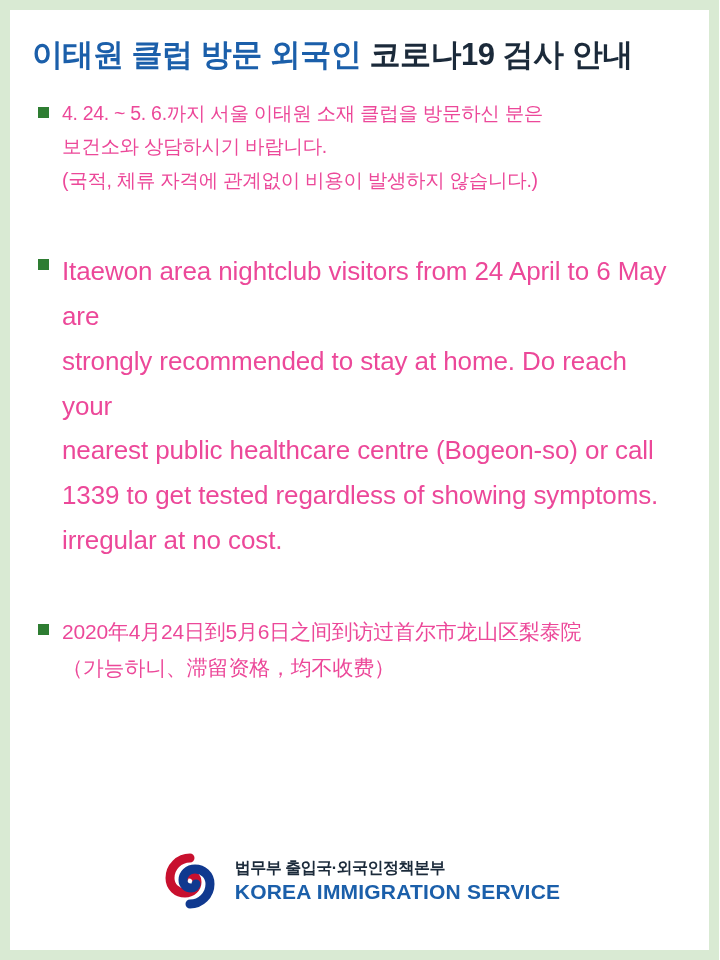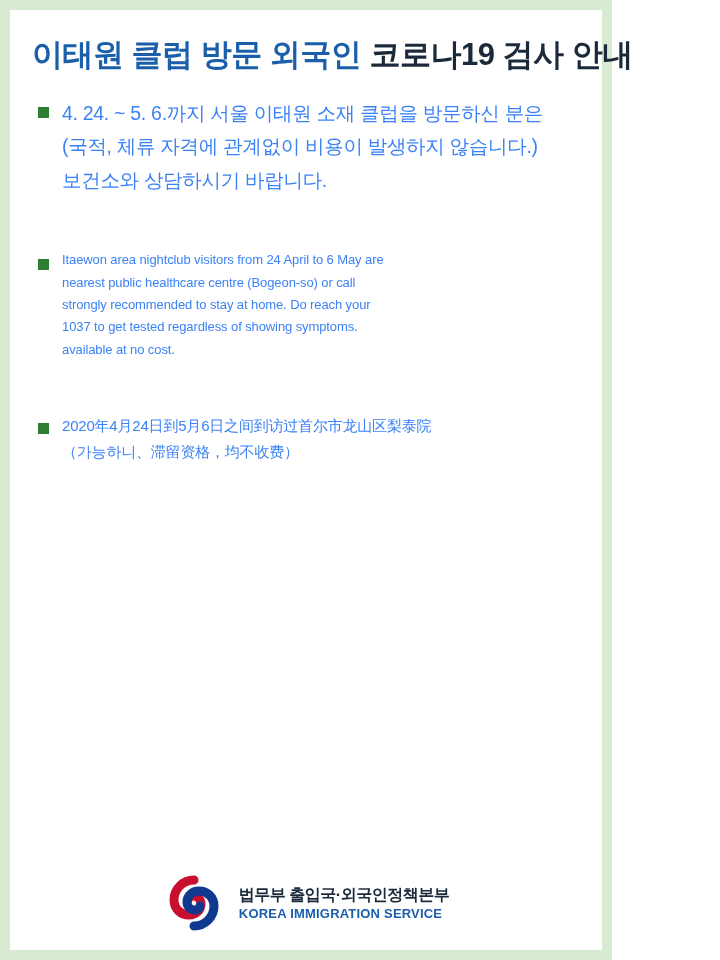--- a/index.html
+++ b/index.html
@@ -8,21 +8,21 @@
   }
   body {
     width: 720px;
     height: 960px;
     font-family: "Liberation Sans", sans-serif;
     background: #ffffff;
     overflow: hidden;
   }
   .poster {
     position: relative;
-    width: 612px;
+    width: 719px;
     height: 960px;
     box-sizing: border-box;
     background: #ffffff;
     border: 10px solid #d9ead3;
   }
   .headline {
     margin: 26px 0 0 0;
     padding: 0 22px;
     font-size: 31px;
     font-weight: bold;
@@ -36,54 +36,54 @@
   .headline .dark {
     color: #1b2a3a;
   }
   .body-area {
     padding: 22px 26px 0 26px;
   }
   .block {
     position: relative;
     margin-bottom: 30px;
     padding-left: 26px;
-    color: #3b82f6;
+    color: #ec4899;
   }
   .block .bullet {
     position: absolute;
     left: 2px;
     top: 10px;
     width: 11px;
     height: 11px;
     background: #2e7d32;
   }
   .block p {
     margin: 0;
     font-size: 19.5px;
     line-height: 1.72;
     letter-spacing: -0.3px;
   }
   .block.korean p {
     font-size: 19.5px;
   }
   .block.english p {
-    font-size: 13px;
+    font-size: 26px;
     letter-spacing: -0.1px;
   }
   .block.chinese p {
-    font-size: 15px;
+    font-size: 21px;
     letter-spacing: -0.2px;
   }
   .gap-lg { height: 22px; }
 
   .footer {
     position: absolute;
     left: 0;
     right: 0;
-    bottom: 16px;
+    bottom: 38px;
     display: flex;
     align-items: center;
     justify-content: center;
     gap: 14px;
   }
   .taegeuk-wrap {
     width: 62px;
     height: 62px;
     position: relative;
     flex: 0 0 auto;
@@ -94,54 +94,54 @@
     justify-content: center;
     line-height: 1.2;
   }
   .footer-kr {
     font-size: 16px;
     color: #1b2a3a;
     font-weight: bold;
     letter-spacing: -0.5px;
   }
   .footer-en {
-    font-size: 13px;
+    font-size: 21px;
     color: #1b5faa;
     font-weight: bold;
     letter-spacing: 0.2px;
     margin-top: 2px;
   }
 </style>
 </head>
 <body>
 
 <div class="poster">
 
   <div class="headline">
     <span class="blue">이태원 클럽 방문 외국인</span><span class="dark"> 코로나19 검사 안내</span>
   </div>
 
   <div class="body-area">
 
     <div class="block korean">
       <span class="bullet"></span>
       <p>4. 24. ~ 5. 6.까지 서울 이태원 소재 클럽을 방문하신 분은</p>
+      <p>보건소와 상담하시기 바랍니다.</p>
       <p>(국적, 체류 자격에 관계없이 비용이 발생하지 않습니다.)</p>
-      <p>보건소와 상담하시기 바랍니다.</p>
     </div>
 
     <div class="gap-lg"></div>
 
     <div class="block english">
       <span class="bullet"></span>
       <p>Itaewon area nightclub visitors from 24 April to 6 May are</p>
+      <p>strongly recommended to stay at home. Do reach your</p>
       <p>nearest public healthcare centre (Bogeon-so) or call</p>
-      <p>strongly recommended to stay at home. Do reach your</p>
-      <p>1037 to get tested regardless of showing symptoms.</p>
-      <p>available at no cost.</p>
+      <p>1339 to get tested regardless of showing symptoms.</p>
+      <p>irregular at no cost.</p>
     </div>
 
     <div class="gap-lg"></div>
 
     <div class="block chinese">
       <span class="bullet"></span>
       <p>2020年4月24日到5月6日之间到访过首尔市龙山区梨泰院</p>
       <p>（가능하니、滞留资格，均不收费）</p>
     </div>
 

